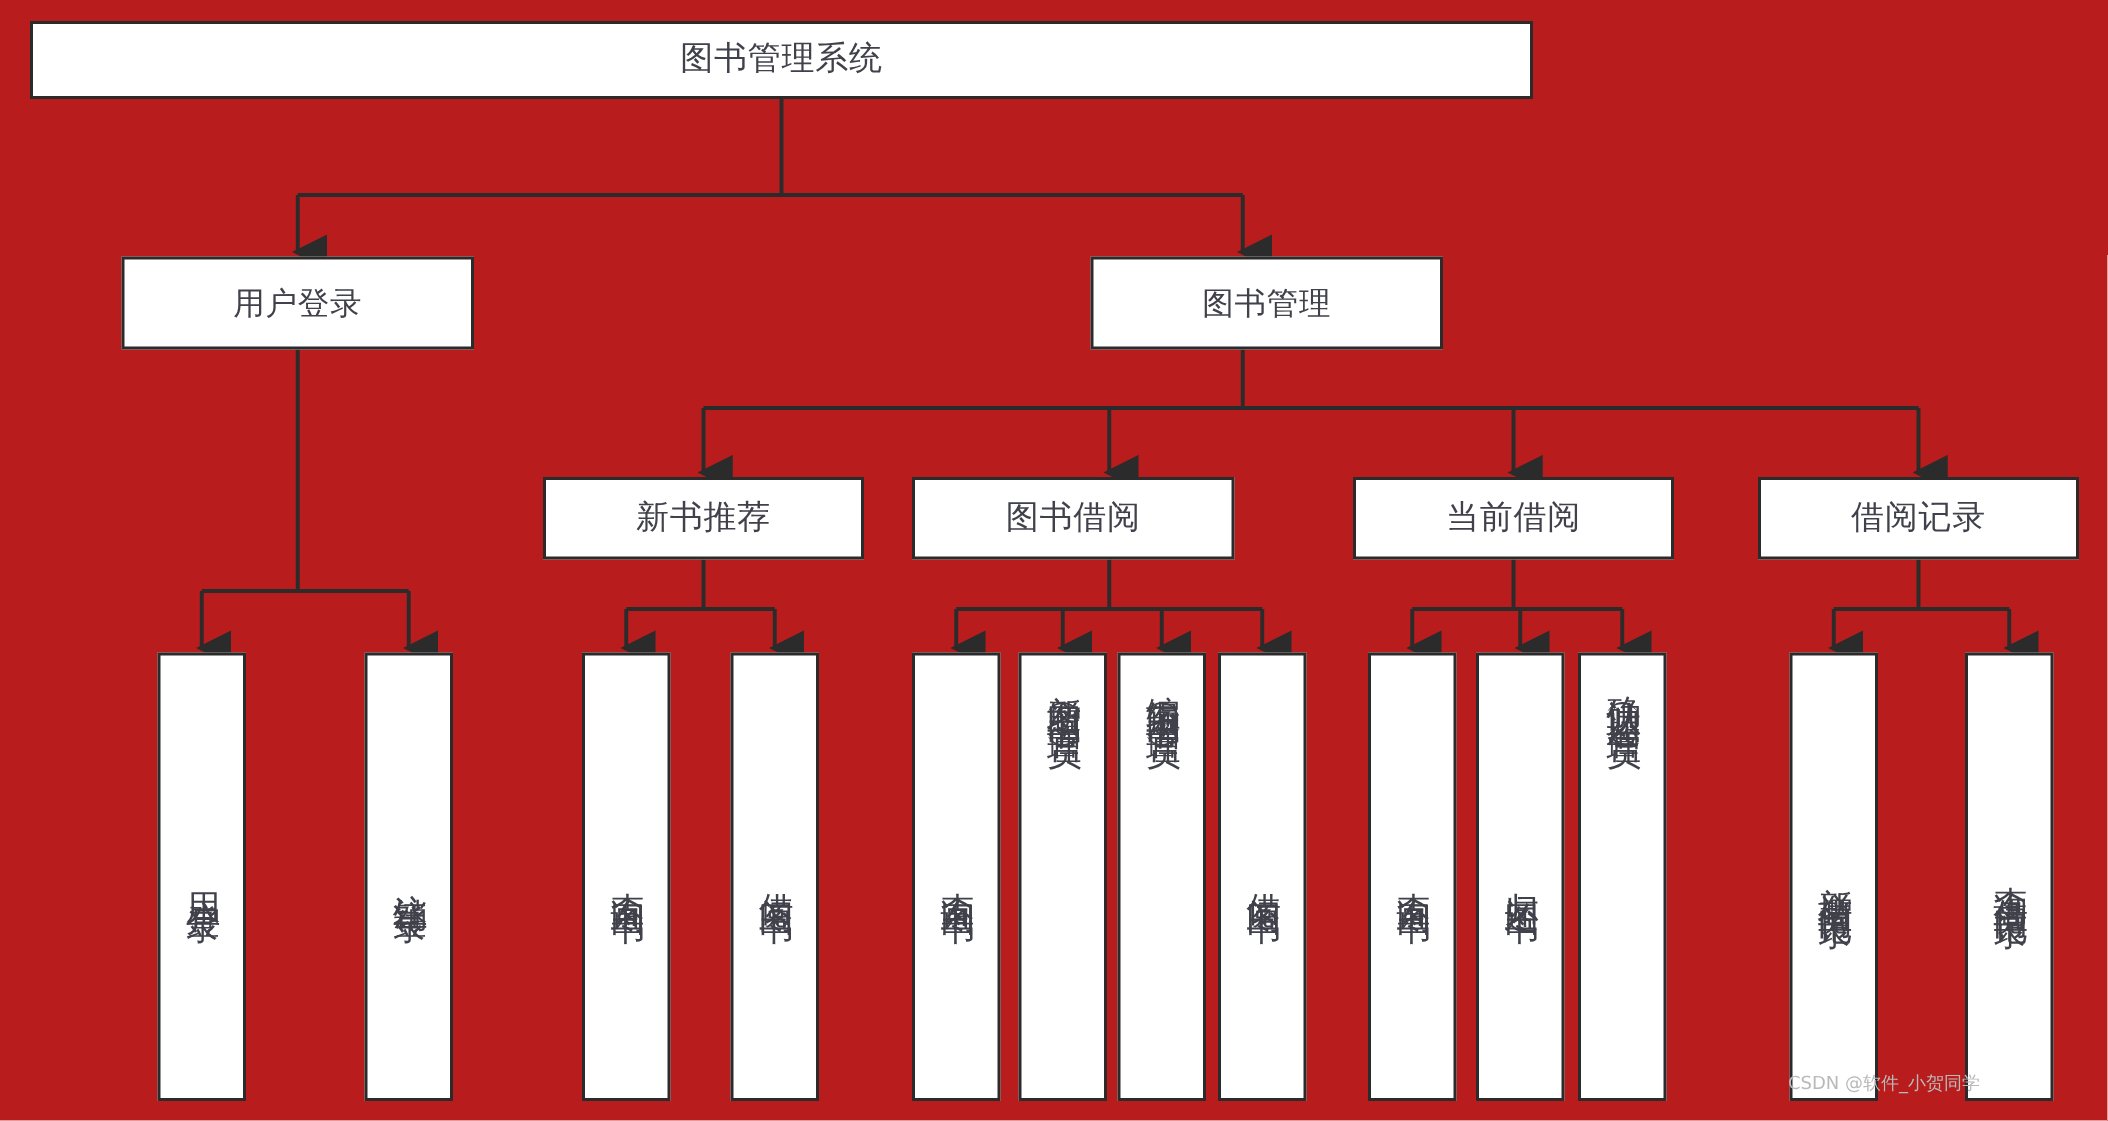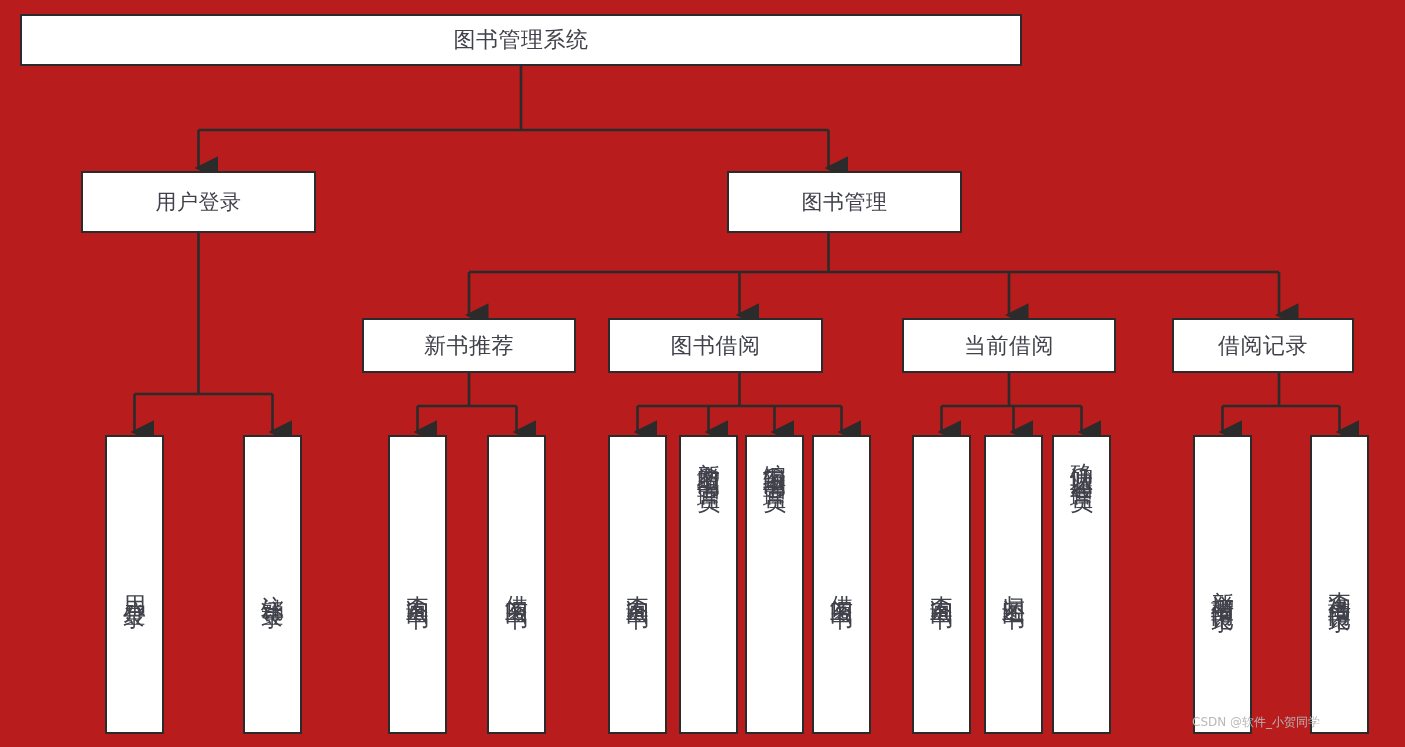--- a/index.html
+++ b/index.html
@@ -144,21 +144,21 @@
       </div>
       <div class="node horiz lvl3" style="left: 362px; top: 318px; width: 214px; height: 55px;">
         <span class="node-label">新书推荐</span>
       </div>
       <div class="node horiz lvl3" style="left: 608px; top: 318px; width: 215px; height: 55px;">
         <span class="node-label">图书借阅</span>
       </div>
       <div class="node horiz lvl3" style="left: 902px; top: 318px; width: 214px; height: 55px;">
         <span class="node-label">当前借阅</span>
       </div>
-      <div class="node horiz lvl3" style="left: 1172px; top: 318px; width: 182px; height: 55px;">
+      <div class="node horiz lvl3" style="left: 1172px; top: 318px; width: 214px; height: 55px;">
         <span class="node-label">借阅记录</span>
       </div>
       <div class="node vert center-text" style="left: 105px; top: 435px; width: 59px; height: 299px; align-items: center; padding-top: 0px;">
         <span class="node-label">用户登录</span>
       </div>
       <div class="node vert center-text" style="left: 243px; top: 435px; width: 59px; height: 299px; align-items: center; padding-top: 0px;">
         <span class="node-label">注销登录</span>
       </div>
       <div class="node vert center-text" style="left: 388px; top: 435px; width: 59px; height: 299px; align-items: center; padding-top: 0px;">
         <span class="node-label">查询图书</span>

